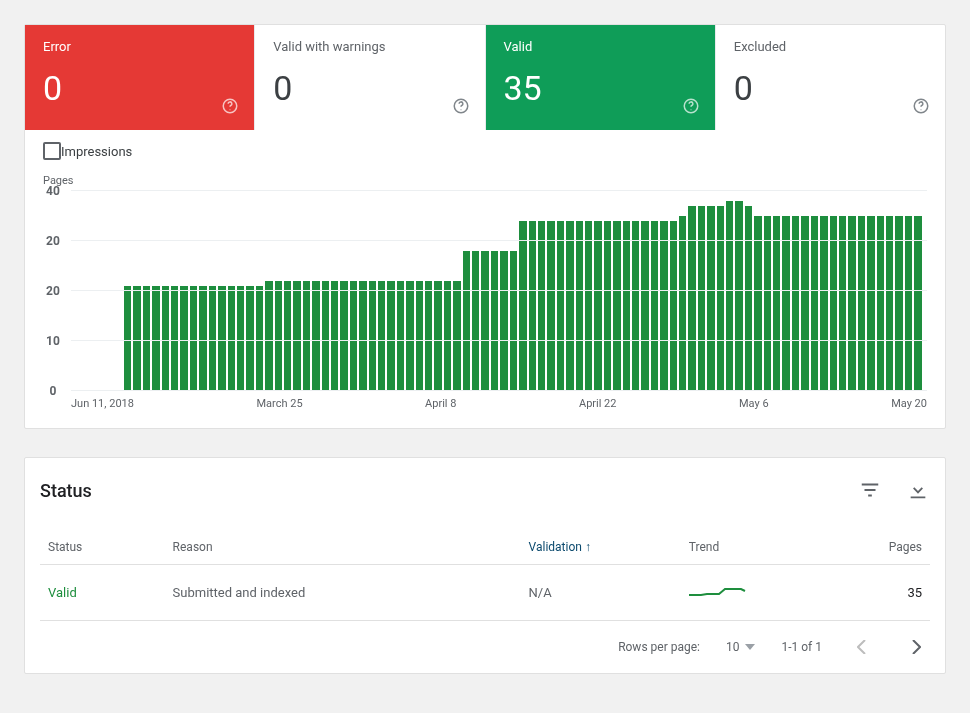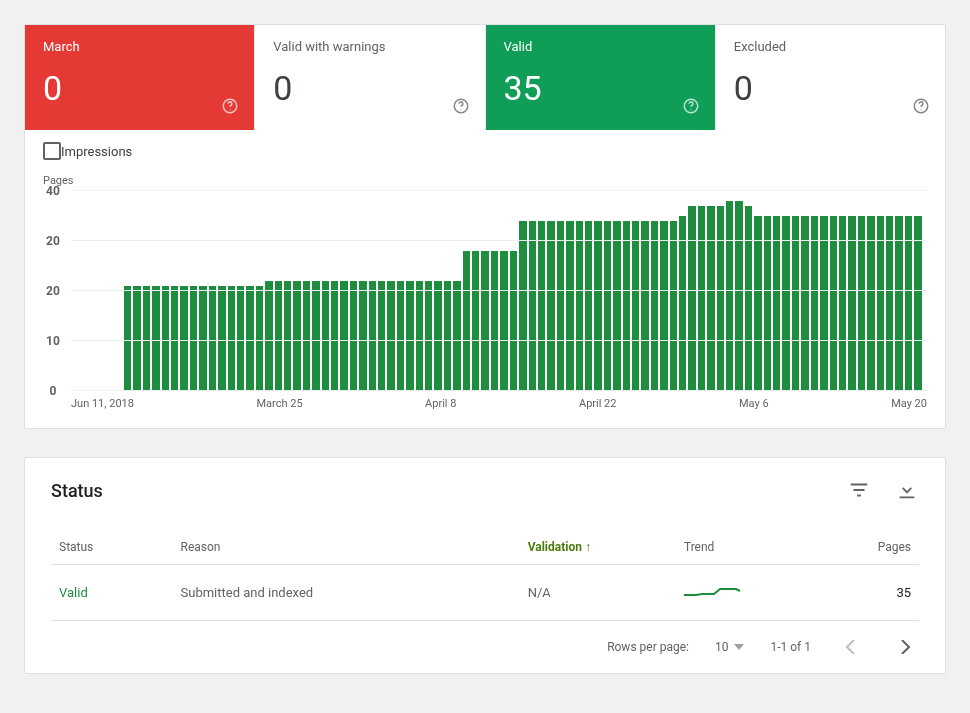--- a/index.html
+++ b/index.html
@@ -63,31 +63,31 @@
     display:flex;align-items:flex-end;gap:2px;
     padding-left:6px;padding-right:6px;
   }
   .bar{flex:1;background:#1e8e3e;}
   .xaxis{
     display:flex;justify-content:space-between;
     font-size:11px;color:#5f6368;
     margin:6px 0 0 28px;
   }
   
-  .bottom-card{padding:20px 26px 8px;}
+  .bottom-card{padding:20px 15px 8px;}
   .status-header{display:flex;align-items:center;justify-content:space-between;}
   .status-header h2{font-size:18px;font-weight:500;color:#202124;}
   .toolbar{display:flex;gap:24px;}
   .toolbar .icon-btn{width:24px;height:24px;display:flex;align-items:center;justify-content:center;color:#5f6368;cursor:pointer;}
   table{width:100%;border-collapse:collapse;margin-top:28px;}
   thead th{
     text-align:left;font-size:12px;font-weight:400;color:#5f6368;
     padding:10px 8px;border-bottom:1px solid #e0e0e0;
   }
-  thead th.validation{font-weight:700;color:#4d7c0f;}
+  thead th.validation{font-weight:400;color:#0c4a6e;}
   tbody td{
     padding:18px 8px;font-size:13px;color:#5f6368;
     border-bottom:1px solid #e0e0e0;vertical-align:middle;
   }
   tbody td.valid-text{color:#1e8e3e;}
   tbody td.pages-cell{text-align:right;color:#202124;}
   thead th.pages-head{text-align:right;}
   .trend-mini{width:60px;height:16px;}
   .footer-row{
     display:flex;align-items:center;justify-content:flex-end;
@@ -97,21 +97,21 @@
   .rows-select{display:flex;align-items:center;gap:6px;cursor:pointer;}
   .pager-btn{width:28px;height:28px;display:flex;align-items:center;justify-content:center;color:#bdbdbd;cursor:pointer;}
 </style>
 </head>
 <body>
 
 <div class="card top-card">
 
   <div class="stat-row">
     <div class="stat error">
-      <div class="title">March</div>
+      <div class="title">Error</div>
       <div class="value">0</div>
       <div class="help">
         <svg viewBox="0 0 24 24" fill="none" stroke="currentColor" stroke-width="2">
             <circle cx="12" cy="12" r="9"></circle>
             <path d="M9.5 9a2.5 2.5 0 1 1 3.5 2.3c-.9.4-1 .9-1 1.7"></path>
             <circle cx="12" cy="17" r=".8" fill="currentColor" stroke="none"></circle>
           </svg>
       </div>
     </div>
     <div class="stat">

